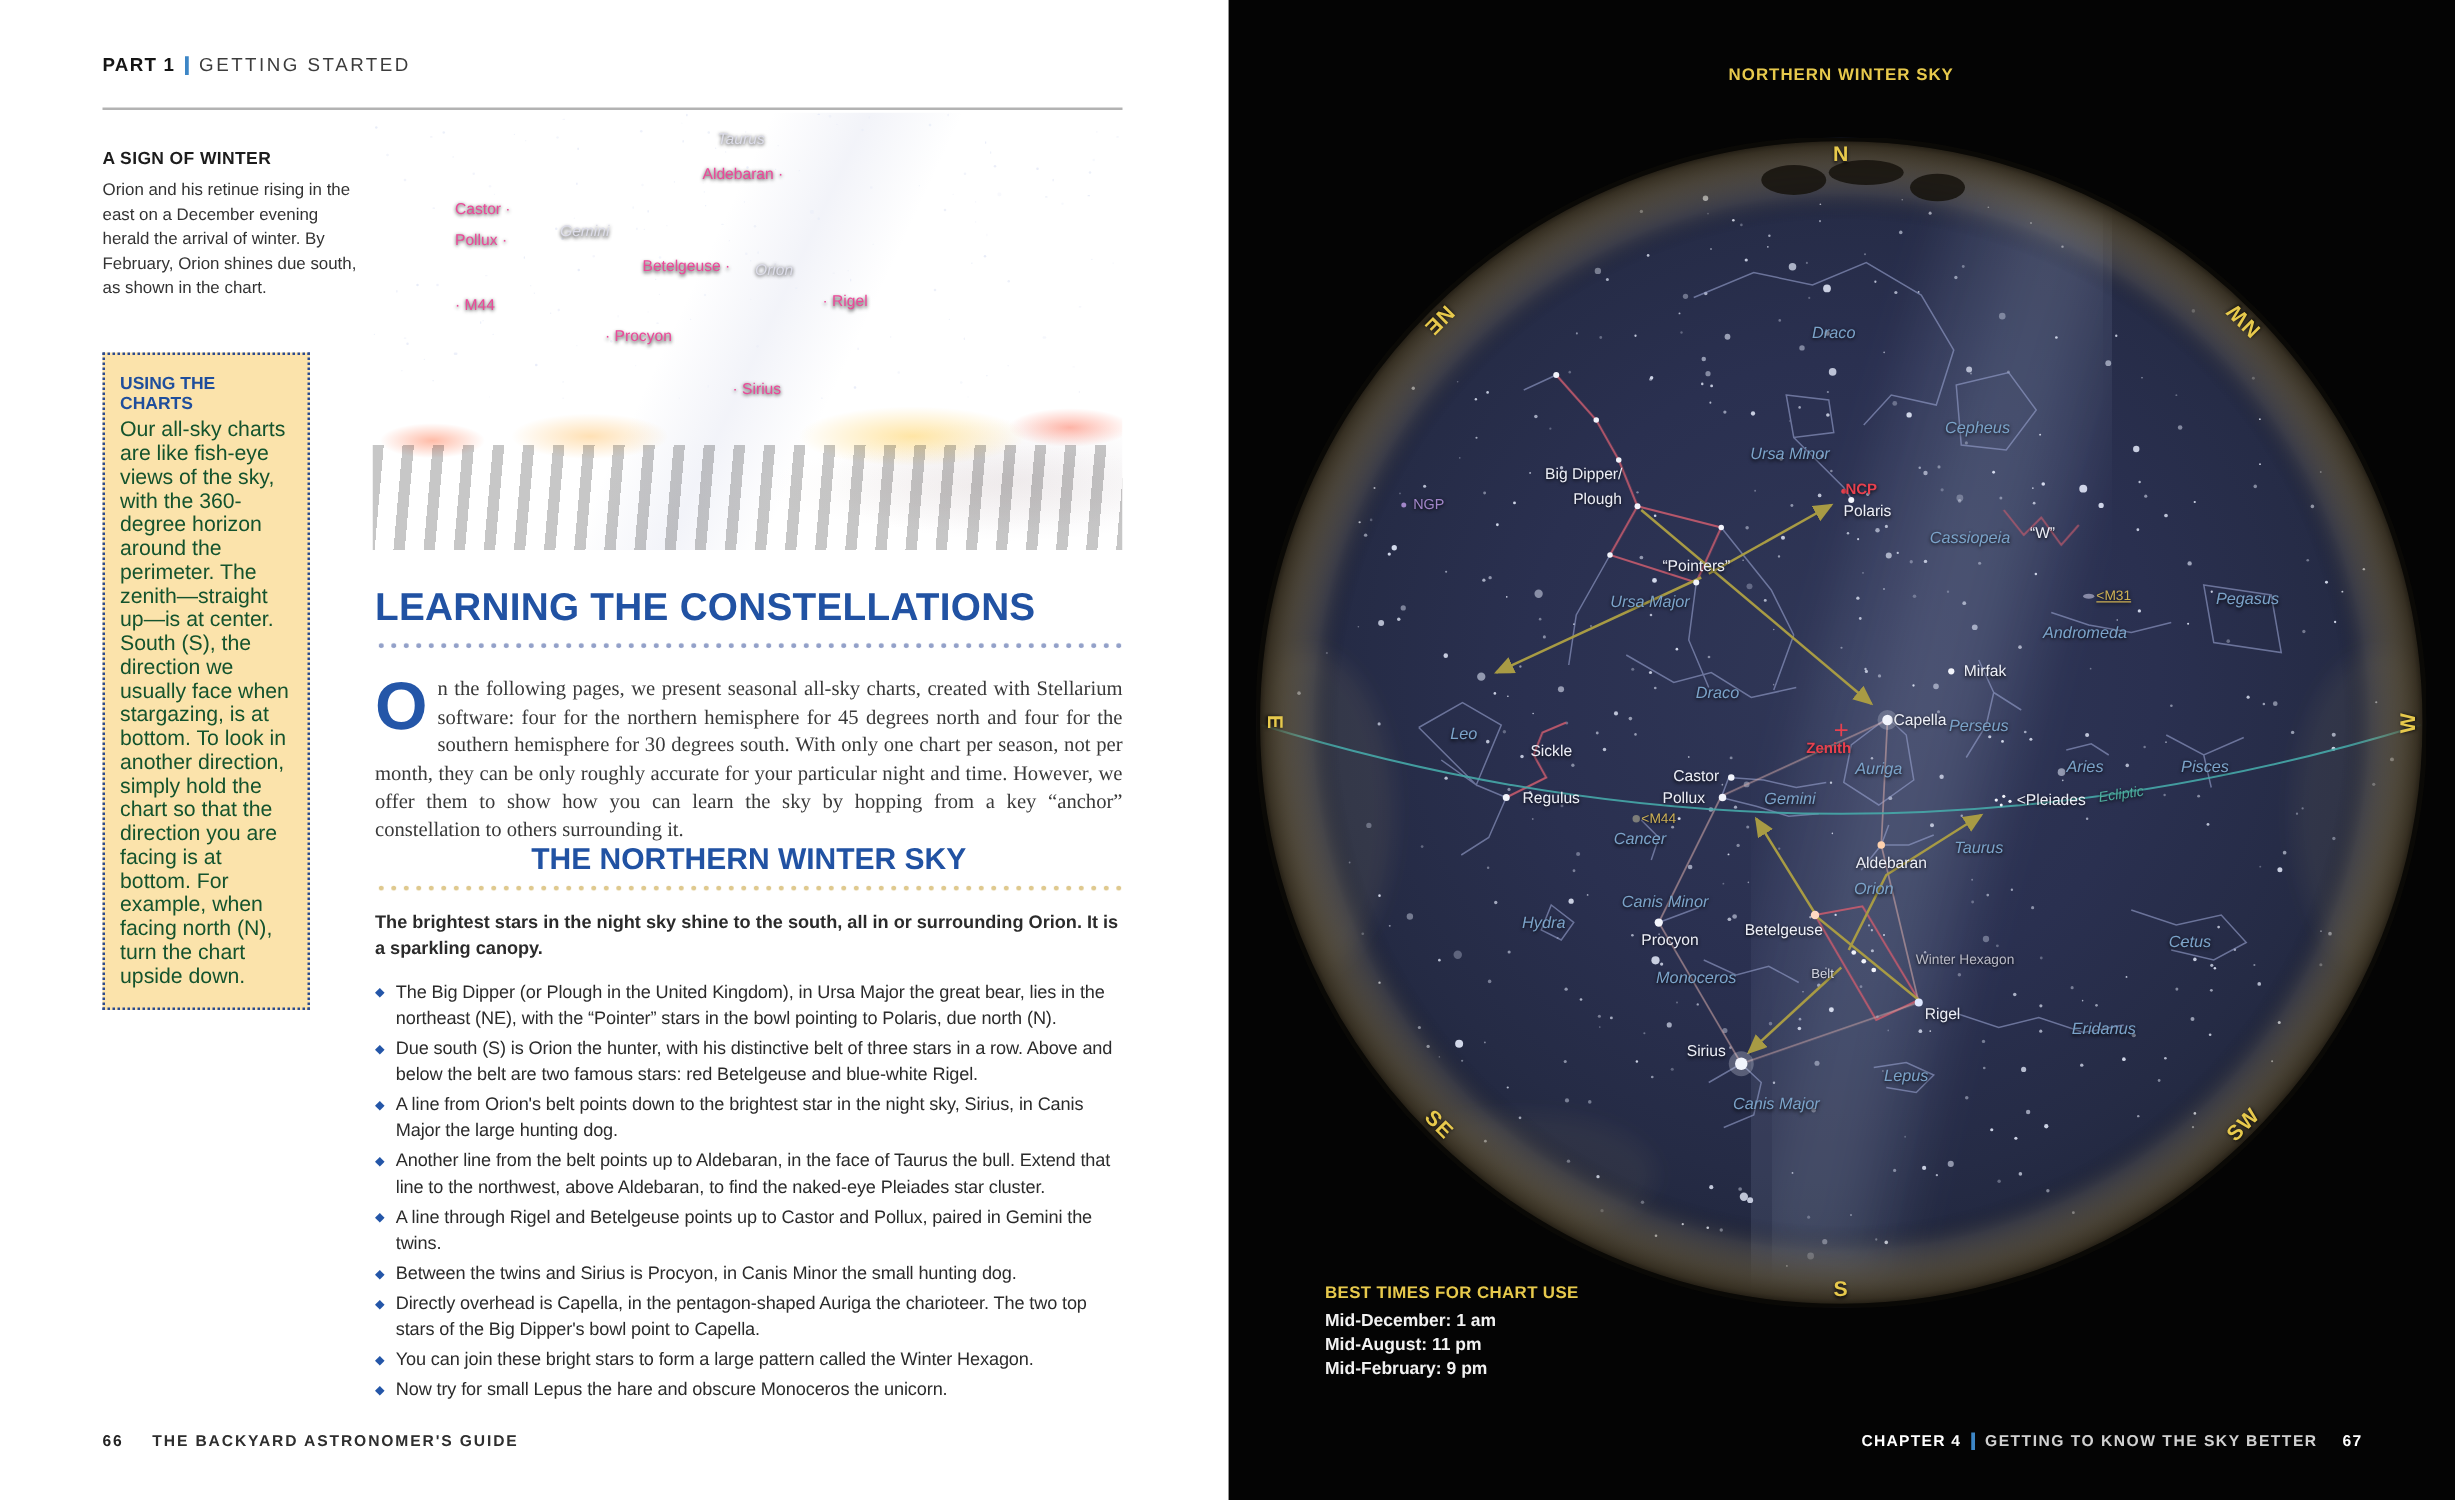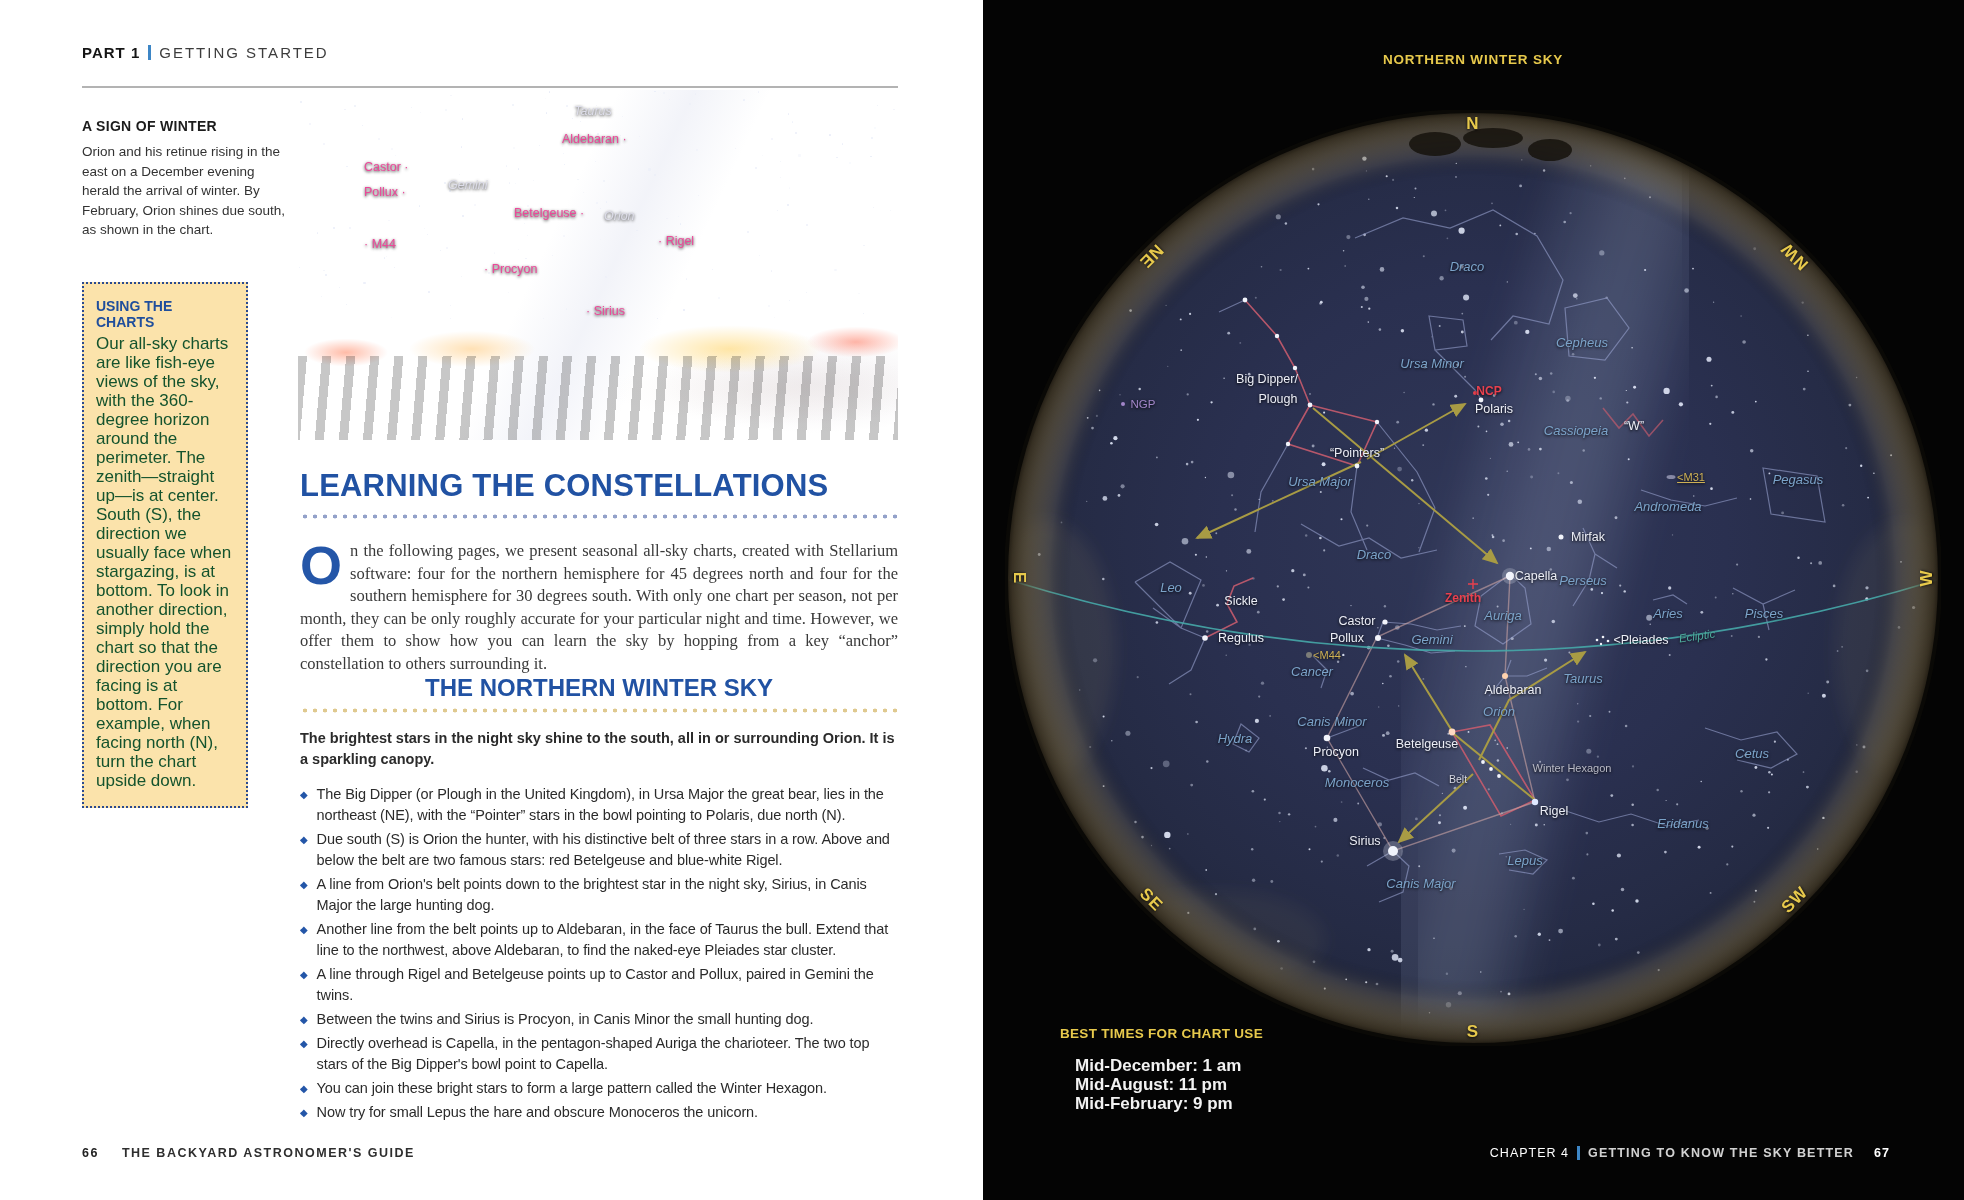--- a/index.html
+++ b/index.html
@@ -58,23 +58,23 @@
   .c-star{color:#eceef6;}
   .c-starsm{color:#d5d7e2;font-size:10.5px;}
   .c-red{color:#e8404e;font-weight:bold;font-size:12px;}
   .c-purple{color:#a286c9;font-size:11.5px;}
   .c-yellow{color:#cdb054;font-size:11px;}
   .c-teal{color:#4fae9f;font-style:italic;font-size:11.5px;}
   .c-gray{color:#b9bac6;font-size:11px;}
   .compass{color:#e7c94c;font-weight:bold;font-size:17px;letter-spacing:1px;}
   .best-times{position:absolute;left:77px;top:1026px;z-index:5;}
   .bt-head{color:#e7c94c;font-weight:bold;font-size:13.5px;margin-bottom:6px;letter-spacing:.3px;}
-  .bt-list{margin:15px;padding:0;list-style:none;color:#f2f2f2;font-weight:bold;font-size:17px;line-height:19px;}
+  .bt-list{margin:0;padding:0;list-style:none;color:#f2f2f2;font-weight:bold;font-size:14px;line-height:19px;}
   .pagefoot-r{position:absolute;right:74px;top:1146px;font-size:12.5px;letter-spacing:1px;display:flex;align-items:center;gap:8px;}
-  .pagefoot-r .ch{font-weight:normal;color:#fff;}
+  .pagefoot-r .ch{font-weight:bold;color:#fff;}
   .pagefoot-r .bar{display:inline-block;width:3px;height:14px;background:#3d86c6;}
   .pagefoot-r .ct{color:rgba(255,255,255,.82);font-weight:bold;letter-spacing:1.2px;}
   .pagefoot-r .num{font-weight:bold;color:#fff;margin-left:12px;}
 </style>
 </head>
 <body>
 
 <div class="page" id="left-page">
   <div class="kicker">
     <span class="part">PART 1</span>

